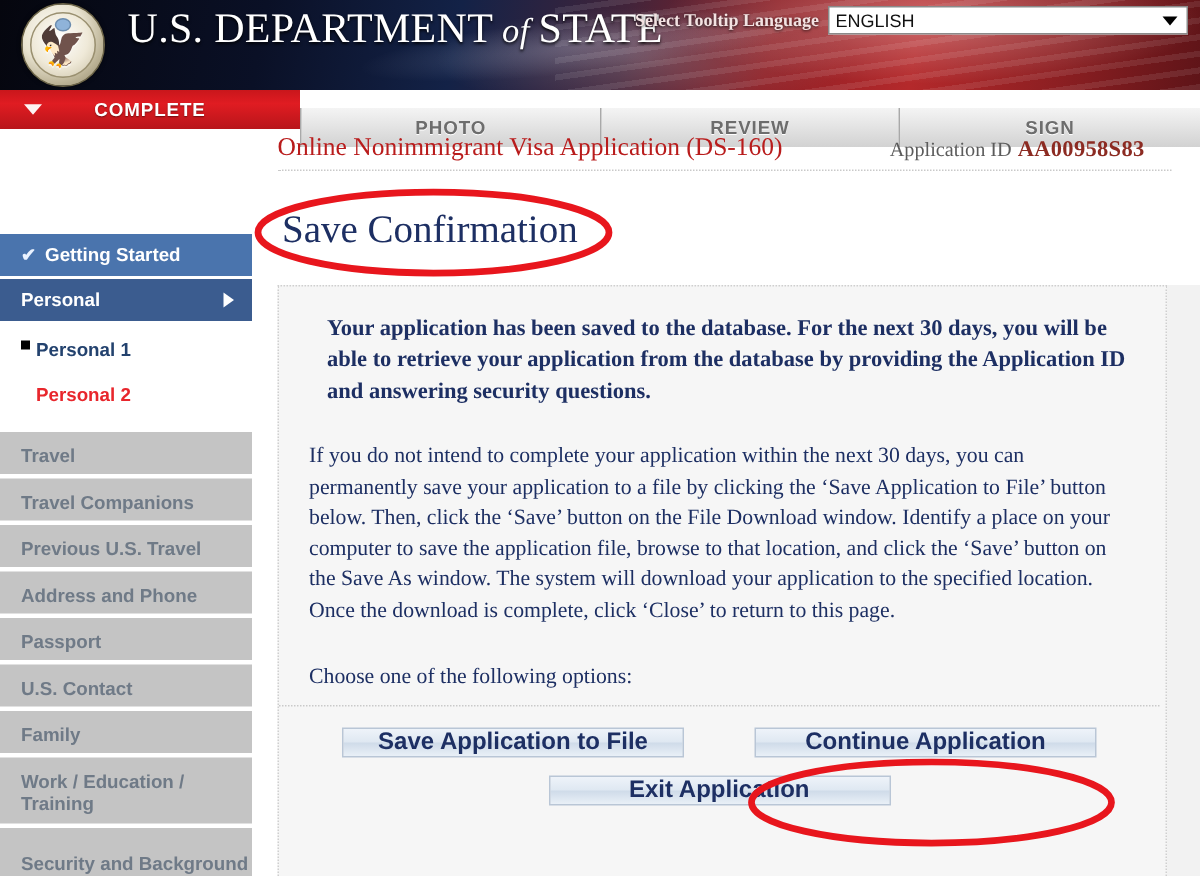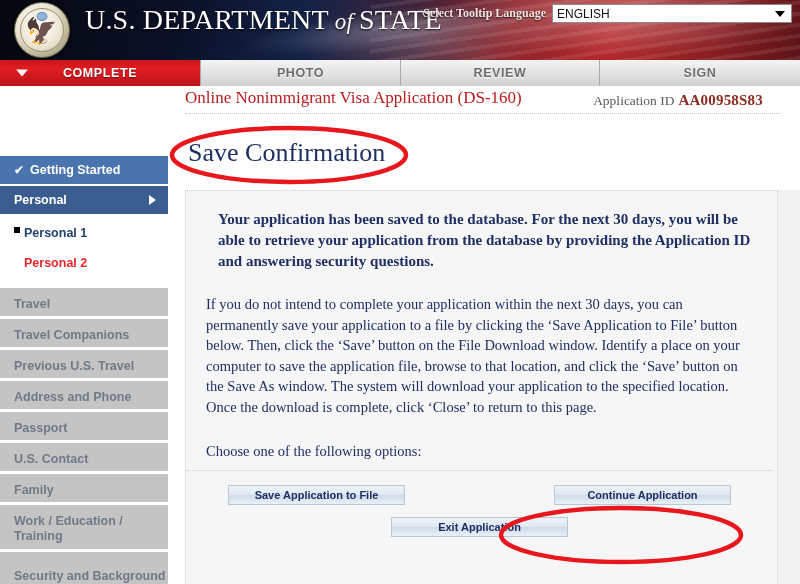--- a/index.html
+++ b/index.html
@@ -99,20 +99,21 @@
   .tab.active .caret {
     position:absolute; left:16px; top:50%; transform: translateY(-50%);
     width:0;height:0;border-left:6px solid transparent;border-right:6px solid transparent;border-top:7px solid #ffffff;
     opacity:.95;
   }
   .tab.inactive {
     color:#6d6d6d;
     background: linear-gradient(180deg,#f4f4f4 0%, #e3e3e3 50%, #d2d2d2 100%);
     border-left: 1px solid #a9a9a9;
     text-shadow: 0 1px 0 #ffffff;
+    margin-top: 12px;
   }
   .tab.w200 { width:200px; } .tab.w199 { width:199px; } .tab.w201 { width:201px; }
 
   
   .titlebar { position:absolute; left:185px; top:88px; width:600px; height:26px; }
   .app-title {
     position:absolute; left:0; top:0;
     font-family:"Liberation Serif", serif; font-size:17px; color:#b91c1c; white-space:nowrap;
   }
   .app-id-wrap { position:absolute; right:22px; top:3px; font-family:"Liberation Serif", serif; white-space:nowrap; }
@@ -167,22 +168,22 @@
   }
   .p-choose {
     font-family:"Liberation Serif", serif; font-size:14.5px; color:#1d2f63; margin:0 0 10px 0;
   }
   .choose-rule { border-top:1px dotted #c9c9c9; margin: 0 -20px 14px -20px; }
 
   .btn-row { display:flex; align-items:center; }
   .btn-row.row1 { justify-content:space-between; padding: 0 22px 0 22px; }
   .btn-row.row2 { justify-content:center; margin-top:12px; }
   .btn {
-    width:177px; height:20px; display:flex; align-items:center; justify-content:center;
-    font-family:"Liberation Sans", sans-serif; font-size:11px; font-weight:bold; color:#1d2f63;
+    width:228px; height:20px; display:flex; align-items:center; justify-content:center;
+    font-family:"Liberation Sans", sans-serif; font-size:16px; font-weight:bold; color:#1d2f63;
     background: linear-gradient(180deg,#eef3f9 0%, #dfe8f2 48%, #cfdbe9 52%, #e9f0f7 100%);
     border:1px solid #b9c6d6; cursor:pointer;
   }
 
   
   .annot { position:absolute; pointer-events:none; }
   .annot ellipse { fill:none; stroke:#e8161d; stroke-width:4.5; }
   #annot-title { left:168px; top:124px; }
   #annot-continue { left:497px; top:504px; }
 

